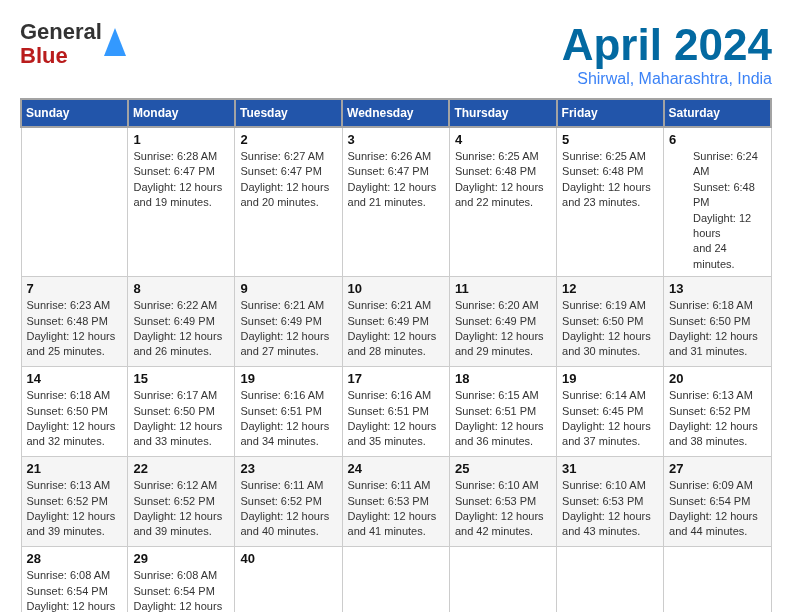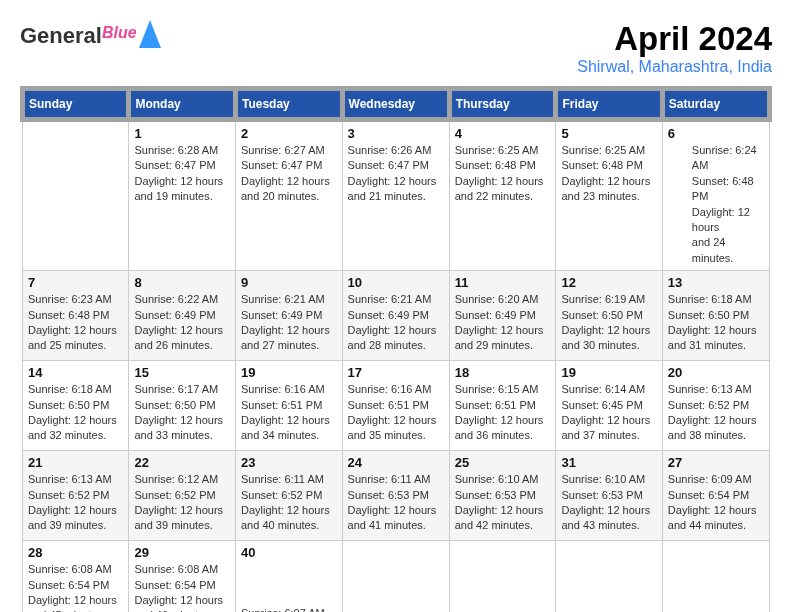--- a/index.html
+++ b/index.html
@@ -18,41 +18,41 @@
     }
     .logo {
       display: flex;
       flex-direction: column;
       align-items: flex-start;
     }
     .title-block {
       text-align: right;
     }
     .month-year {
-      font-size: 33px;
+      font-size: 44px;
       font-weight: bold;
-      color: #000000;
+      color: #0369a1;
     }
     .location {
       font-size: 16px;
       color: #3b82f6;
     }
     .calendar {
       width: 100%;
       border-collapse: collapse;
       font-size: 11px;
     }
     .calendar th {
       background-color: #2255aa;
       color: #fff;
       padding: 6px 4px;
       text-align: left;
       font-size: 12px;
       font-weight: bold;
-      border: 5px solid #a3a3a3;
+      border: 2px solid #a3a3a3;
     }
     .calendar td {
       border: 1px solid #ccc;
       vertical-align: top;
       padding: 4px 5px;
       width: 108px;
       height: 90px;
       background: #fff;
     }
     .calendar tr:nth-child(even) td {
@@ -72,32 +72,33 @@
     .empty-cell {
       background: #fff !important;
     }
     .logo-wrapper {
       display: flex;
       align-items: center;
       gap: 2px;
     }
     .logo-name {
       display: flex;
+      flex-direction: column;
       line-height: 1.1;
     }
   </style>
 </head>
 <body>
 
 <div class="header">
   <div class="logo">
     <div class="logo-wrapper">
       <div class="logo-name">
         <span style="font-size:22px;font-weight:bold;color:#333;">General</span>
-        <span style="font-size:16px;font-weight:bold;color:#ec4899;font-style:italic;">Blue</span>
+        <span style="font-size:22px;font-weight:bold;color:#b91c1c;">Blue</span>
       </div>
       <div>
         <svg width="22" height="28" viewBox="0 0 22 28">
           <polygon points="0,28 11,0 22,28" fill="#3399ff"></polygon>
         </svg>
       </div>
     </div>
   </div>
   <div class="title-block">
     <div class="month-year">April 2024</div>

